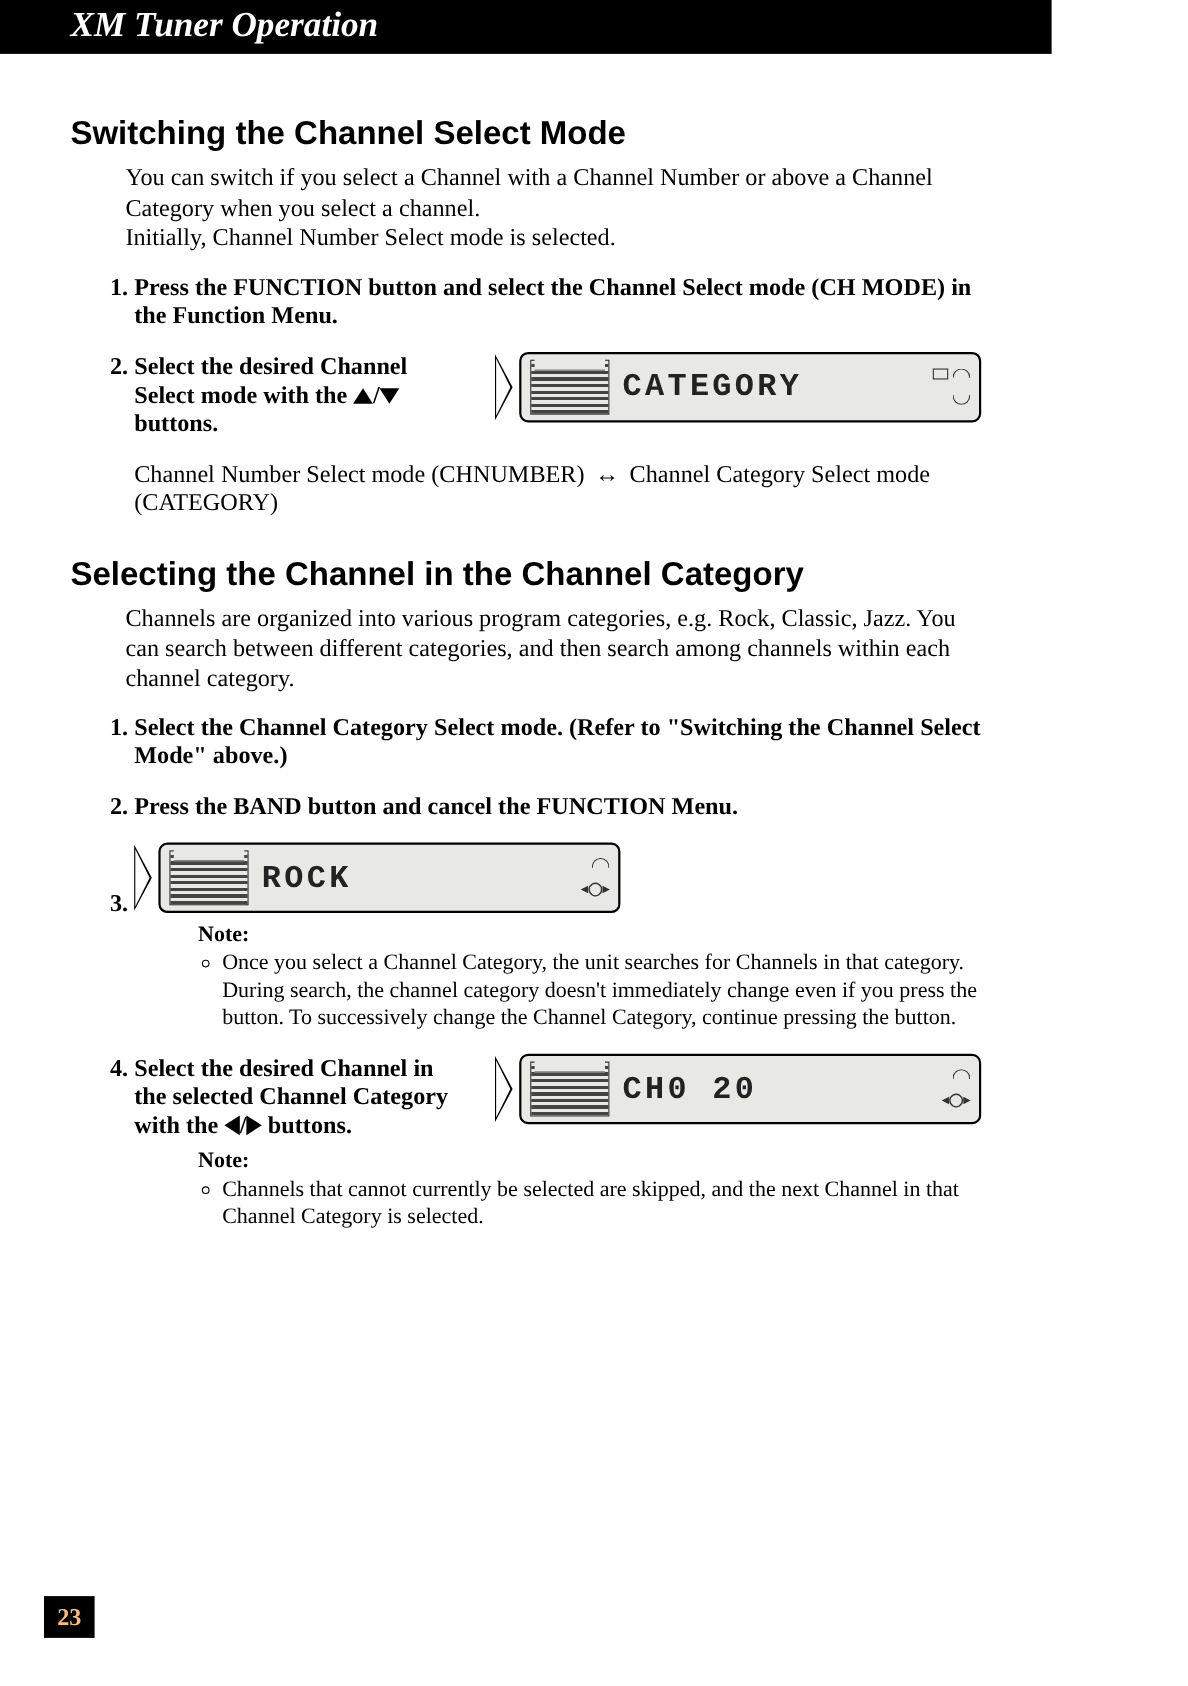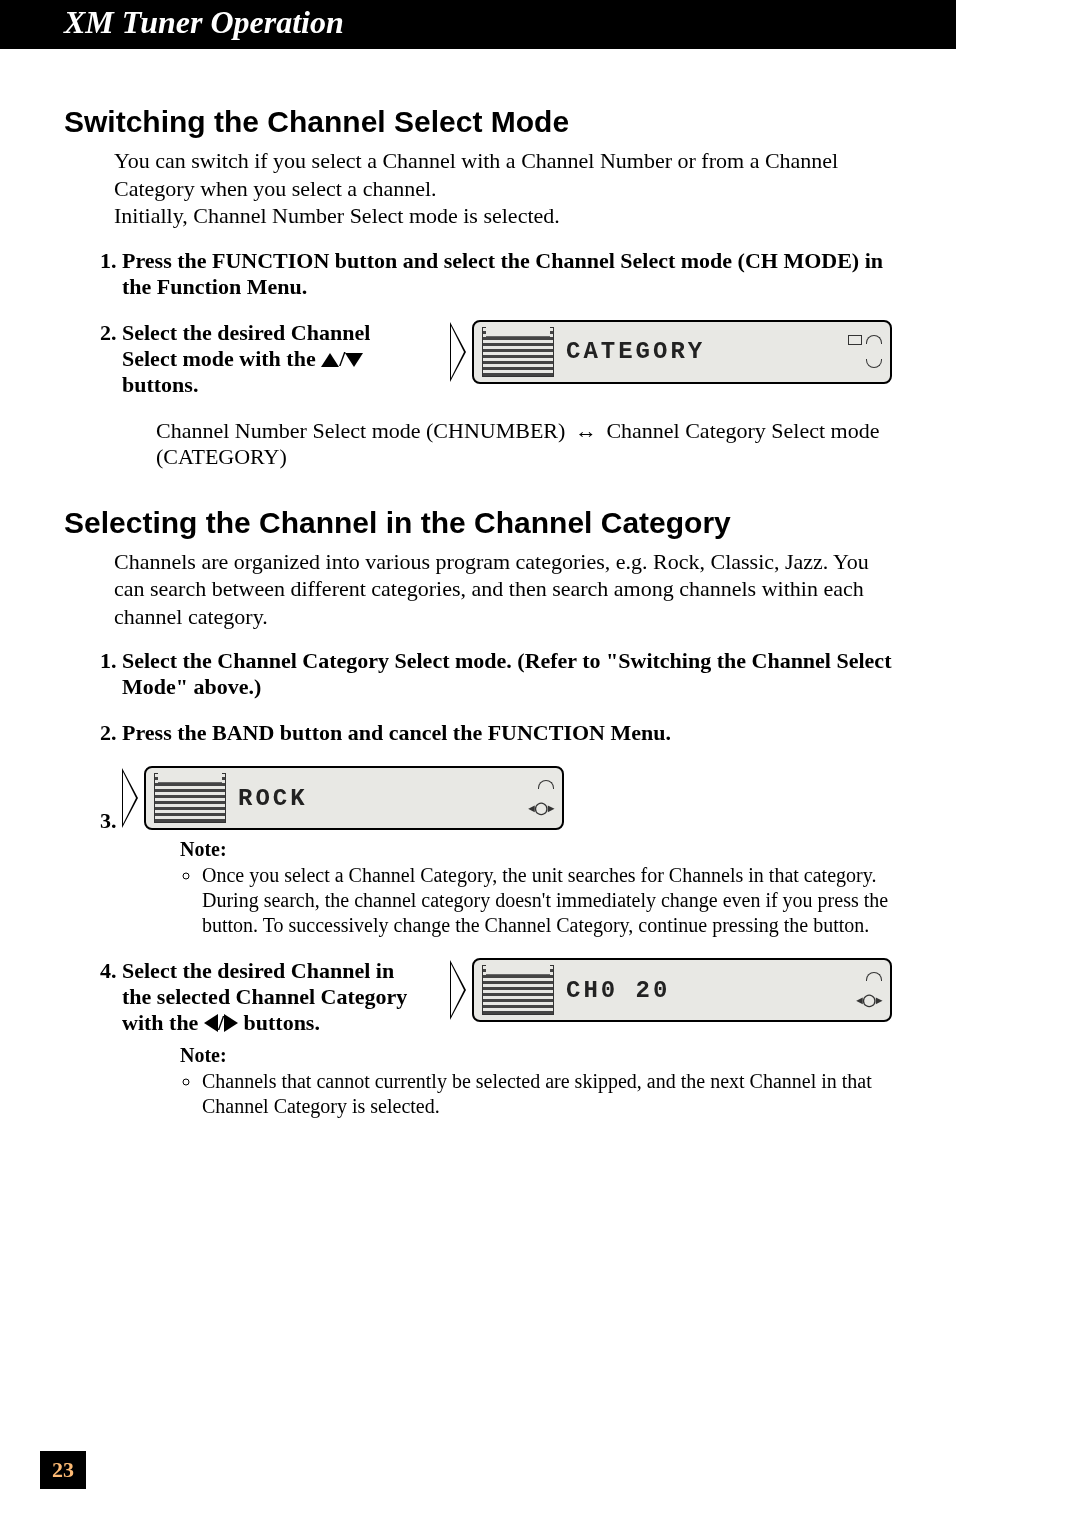--- a/index.html
+++ b/index.html
@@ -61,21 +61,21 @@
   }
   .step-text {
     flex: 1 1 0;
   }
   .step-display {
     flex: 0 0 auto;
   }
   .mode-line {
     font-weight: normal;
     font-size: 22px;
-    margin: 14px 0 0 92px;
+    margin: 14px 0 0 58px;
   }
   .note-block {
     margin: 8px 0 16px 58px;
     font-size: 20px;
   }
   .note-label {
     font-weight: bold;
     font-family: "Times New Roman", serif;
   }
   .note-list {
@@ -157,21 +157,21 @@
     content:"";
     position:absolute;
     left:3px; right:3px; top:-2px;
     height:10px;
     background:#e8e8e4;
     border-bottom:1px solid #666;
   }
   .lcd-text {
     font-family: "Courier New", monospace;
     font-weight: bold;
-    font-size: 24px;
+    font-size: 29px;
     letter-spacing: 3px;
     color:#222;
     flex:1;
   }
   .lcd-right {
     width: 60px;
     height: 48px;
     display:flex;
     flex-direction:column;
     align-items:flex-end;
@@ -201,21 +201,21 @@
 <body>
 
 <div class="page">
   <div class="header-bar">
     <span class="header-title">XM Tuner Operation</span>
   </div>
 
   <div class="content">
 
     <h2 class="section-heading">Switching the Channel Select Mode</h2>
-    <p class="intro-text" style="white-space:pre-line">You can switch if you select a Channel with a Channel Number or from a Channel Category when you select a channel.
+    <p class="intro-text" style="white-space:pre-line">You can switch if you select a Channel with a Channel Number or above a Channel Category when you select a channel.
 Initially, Channel Number Select mode is selected.</p>
 
     <ol class="steps">
       <li>
         <span class="step-body">Press the FUNCTION button and select the Channel Select mode (CH MODE) in the Function Menu.</span>
       </li>
       <li>
         <div class="step-row">
           <div class="step-text step-body">
             <span>Select the desired Channel Select mode with the </span><span class="tri-up"></span>/<span class="tri-down"></span><span> buttons.</span>

